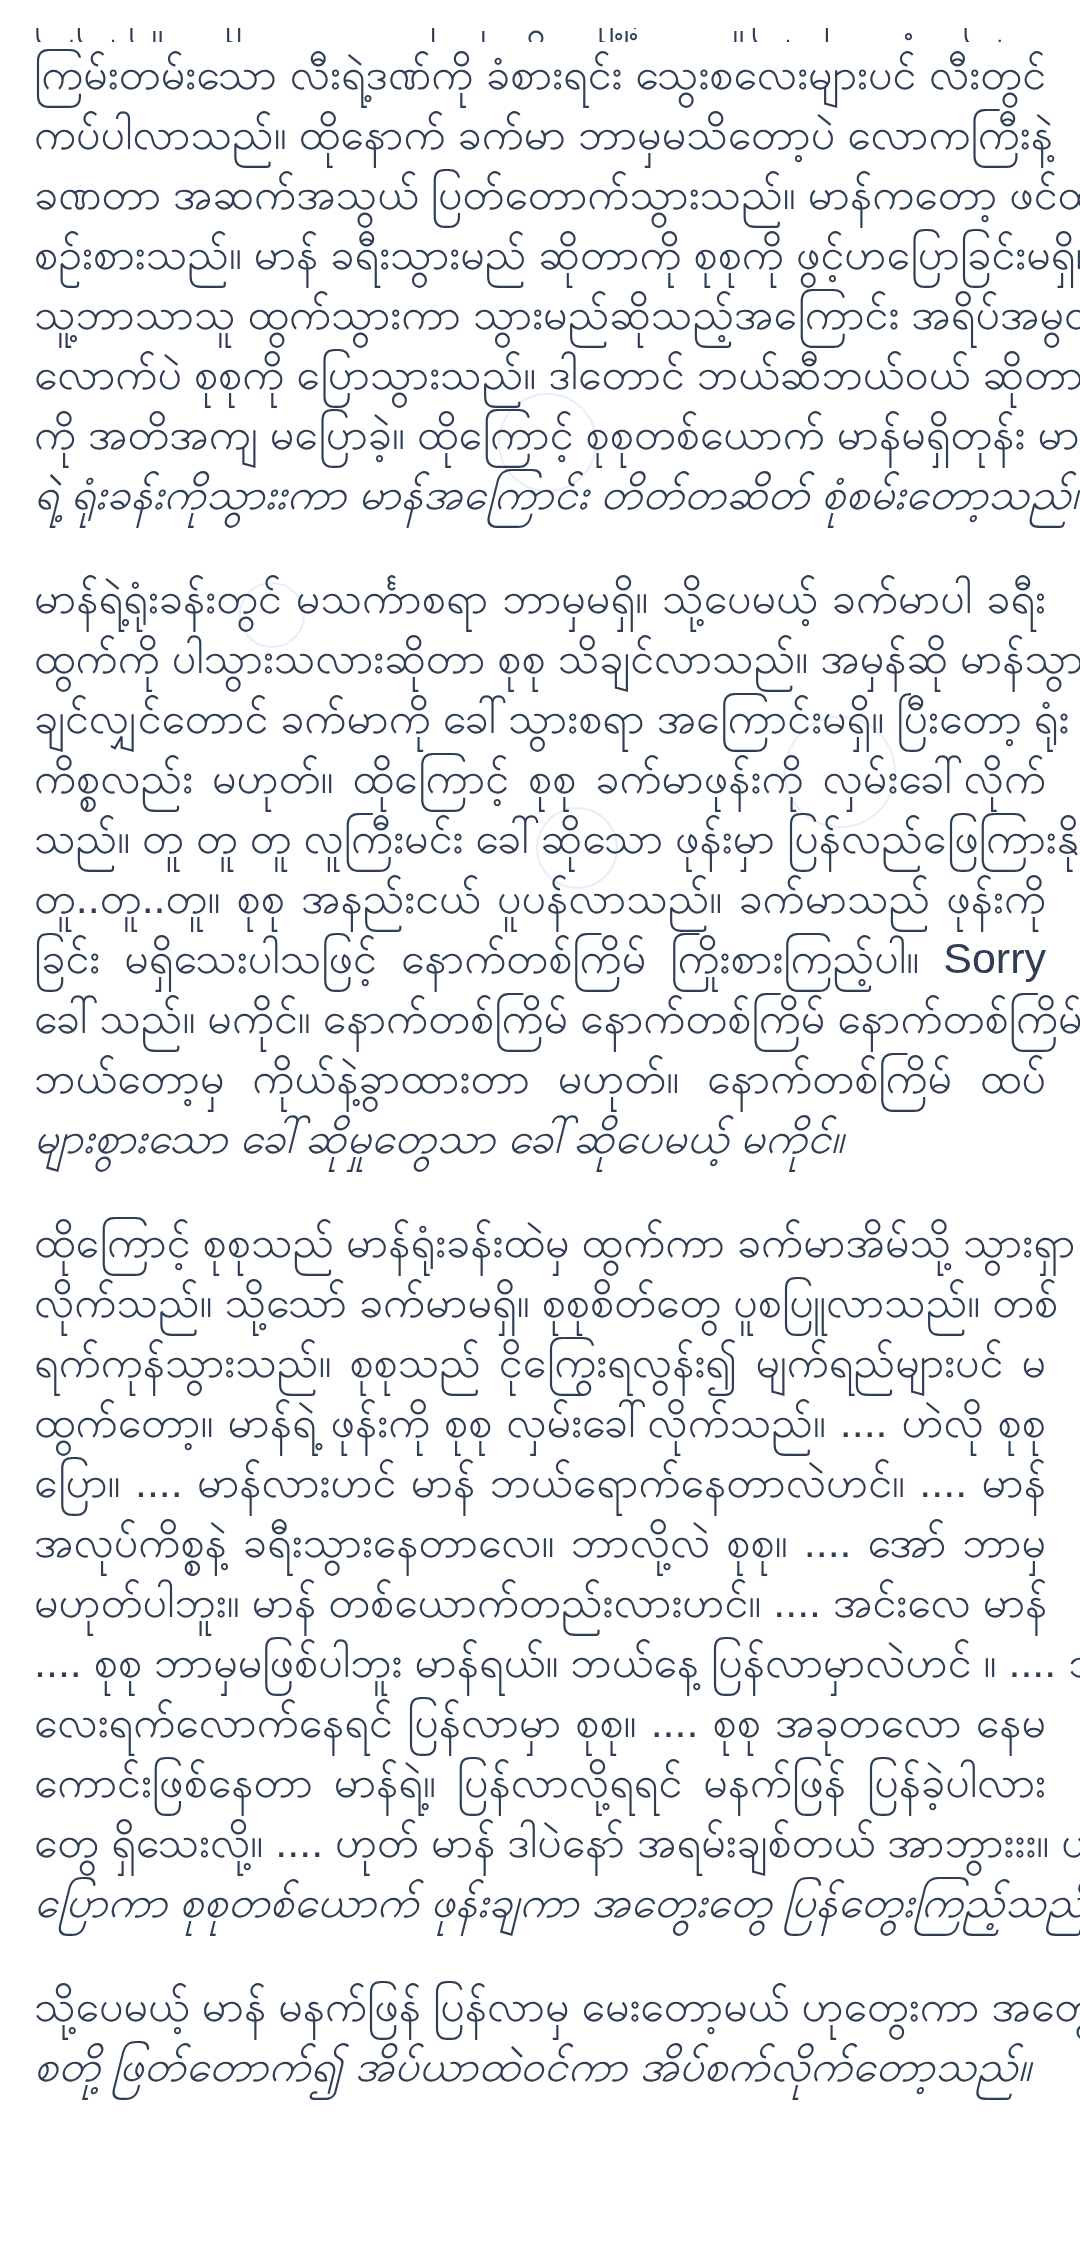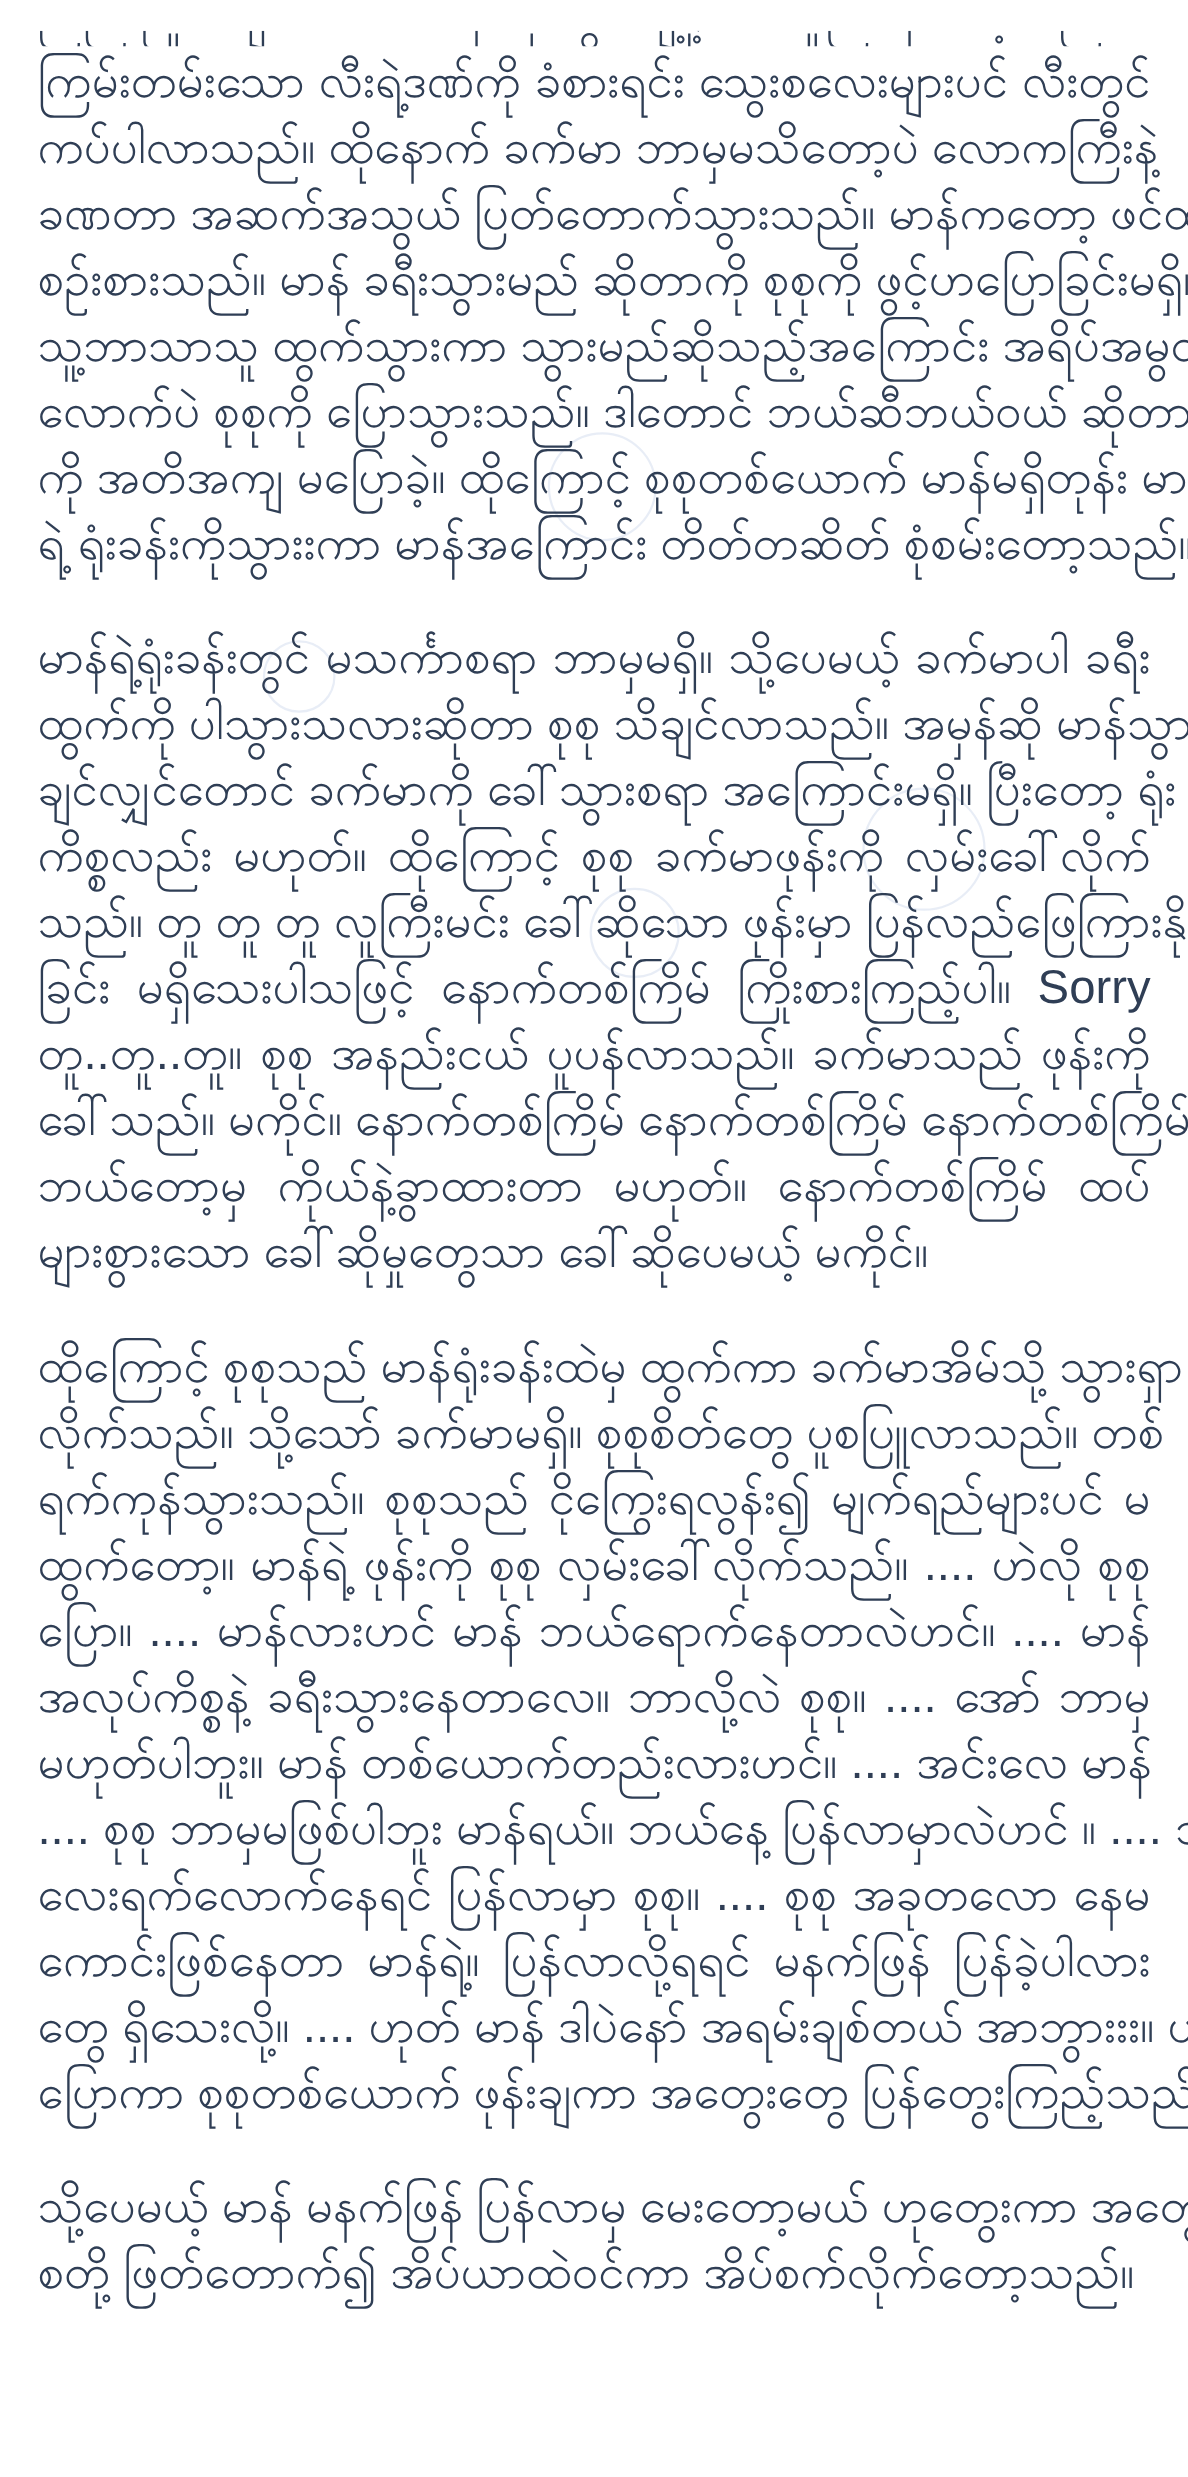--- a/index.html
+++ b/index.html
@@ -34,20 +34,21 @@
   }
   .line {
     white-space: nowrap;
     text-align: justify;
     text-align-last: justify;
     height: 60px;
     overflow: visible;
   }
   .line.last {
     text-align-last: left;
+    font-style: italic;
   }
   
   .clip-top {
     height: 14px;
     overflow: hidden;
     margin-bottom: 2px;
   }
   .clip-top .inner {
     margin-top: -46px;
     white-space: nowrap;
@@ -92,22 +93,22 @@
           <div class="line">လောက်ပဲ စုစုကို ပြောသွားသည်။ ဒါတောင် ဘယ်ဆီဘယ်ဝယ် ဆိုတာ</div>
           <div class="line">ကို အတိအကျ မပြောခဲ့။ ထိုကြောင့် စုစုတစ်ယောက် မာန်မရှိတုန်း မာန်</div>
           <div class="line last">ရဲ့ ရုံးခန်းကိုသွားးကာ မာန်အကြောင်း တိတ်တဆိတ် စုံစမ်းတော့သည်။</div>
         </div>
         <div class="para">
           <div class="line">မာန်ရဲ့ရုံးခန်းတွင် မသင်္ကာစရာ ဘာမှမရှိ။ သို့ပေမယ့် ခက်မာပါ ခရီး</div>
           <div class="line">ထွက်ကို ပါသွားသလားဆိုတာ စုစု သိချင်လာသည်။ အမှန်ဆို မာန်သွား</div>
           <div class="line">ချင်လျှင်တောင် ခက်မာကို ခေါ်သွားစရာ အကြောင်းမရှိ။ ပြီးတော့ ရုံး</div>
           <div class="line">ကိစ္စလည်း မဟုတ်။ ထိုကြောင့် စုစု ခက်မာဖုန်းကို လှမ်းခေါ်လိုက်</div>
           <div class="line">သည်။ တူ တူ တူ လူကြီးမင်း ခေါ်ဆိုသော ဖုန်းမှာ ပြန်လည်ဖြေကြားနိုင်</div>
+          <div class="line">တူ..တူ..တူ။ စုစု အနည်းငယ် ပူပန်လာသည်။ ခက်မာသည် ဖုန်းကို</div>
           <div class="line">ခြင်း မရှိသေးပါသဖြင့် နောက်တစ်ကြိမ် ကြိုးစားကြည့်ပါ။ Sorry</div>
-          <div class="line">တူ..တူ..တူ။ စုစု အနည်းငယ် ပူပန်လာသည်။ ခက်မာသည် ဖုန်းကို</div>
           <div class="line">ခေါ်သည်။ မကိုင်။ နောက်တစ်ကြိမ် နောက်တစ်ကြိမ် နောက်တစ်ကြိမ်</div>
           <div class="line">ဘယ်တော့မှ ကိုယ်နဲ့ခွာထားတာ မဟုတ်။ နောက်တစ်ကြိမ် ထပ်</div>
           <div class="line last">များစွားသော ခေါ်ဆိုမှုတွေသာ ခေါ်ဆိုပေမယ့် မကိုင်။</div>
         </div>
         <div class="para">
           <div class="line">ထိုကြောင့် စုစုသည် မာန်ရုံးခန်းထဲမှ ထွက်ကာ ခက်မာအိမ်သို့ သွားရှာ</div>
           <div class="line">လိုက်သည်။ သို့သော် ခက်မာမရှိ။ စုစုစိတ်တွေ ပူစပြူလာသည်။ တစ်</div>
           <div class="line">ရက်ကုန်သွားသည်။ စုစုသည် ငိုကြွေးရလွန်း၍ မျက်ရည်များပင် မ</div>
           <div class="line">ထွက်တော့။ မာန်ရဲ့ ဖုန်းကို စုစု လှမ်းခေါ်လိုက်သည်။ .... ဟဲလို စုစု</div>
           <div class="line">ပြော။ .... မာန်လားဟင် မာန် ဘယ်ရောက်နေတာလဲဟင်။ .... မာန်</div>

